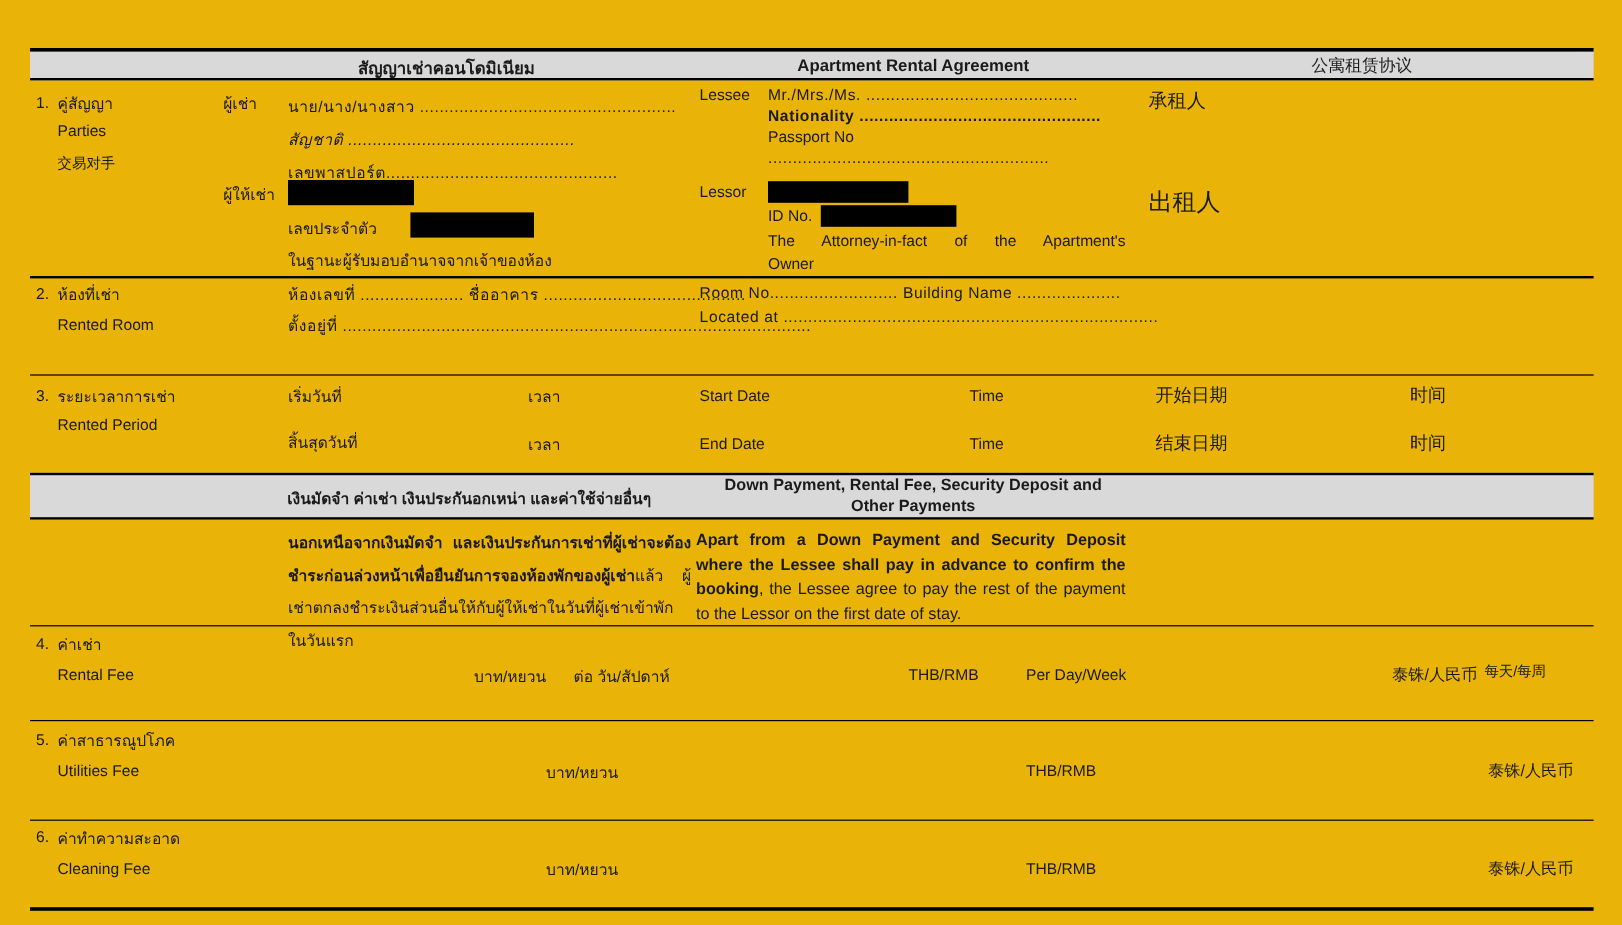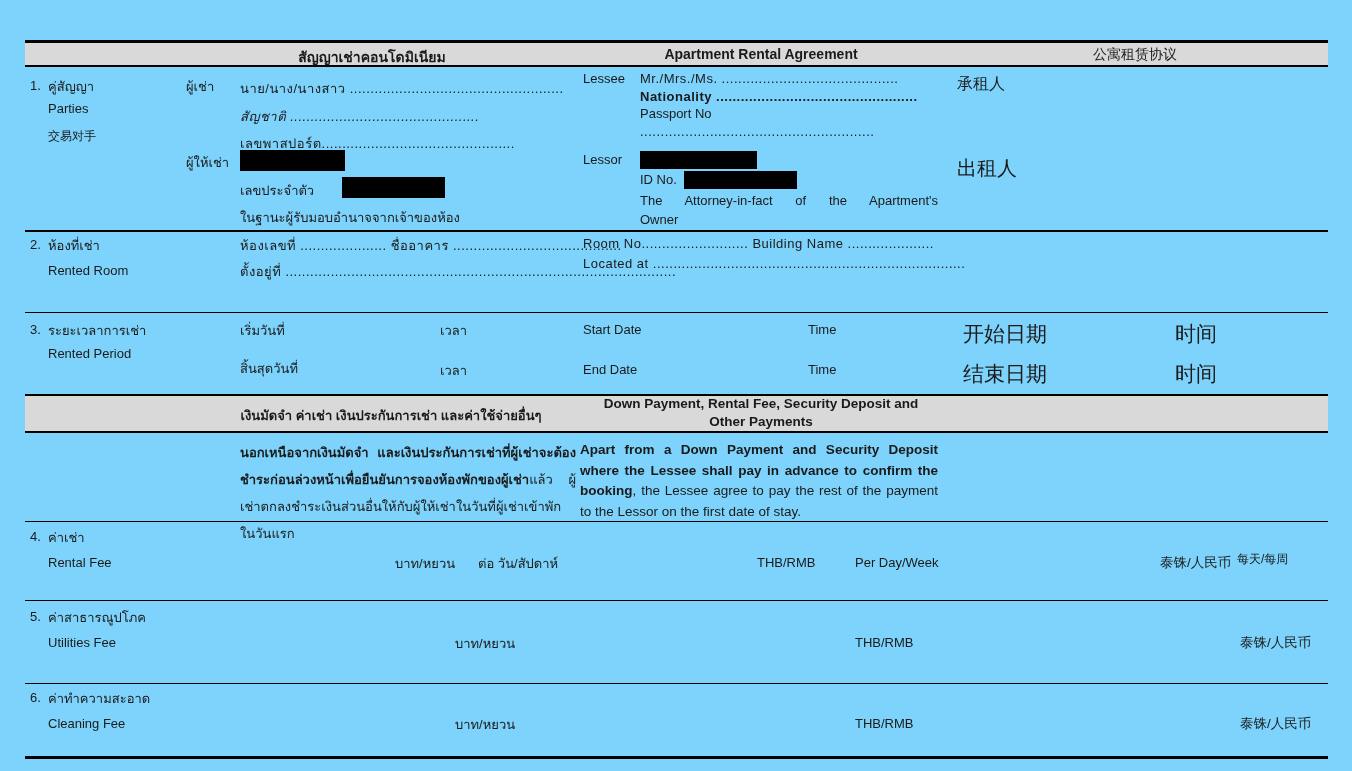--- a/index.html
+++ b/index.html
@@ -1,30 +1,30 @@
 <!DOCTYPE html>
 <html><head>
 <meta charset="utf-8">
 <style>
   html,body{margin:0;padding:0;background:#fff;}
   .page{
-    position:relative;width:1352px;height:771px;background:#7dd3fc;
+    position:relative;width:1352px;height:771px;background:#eab308;
     font-family:"Liberation Sans","DejaVu Sans",sans-serif;
     color:#1a1a1a;font-size:13px;overflow:hidden;
   }
   .abs{position:absolute;white-space:nowrap;}
   .rule{position:absolute;background:#000;}
   .band{position:absolute;left:25px;width:1303px;background:#d9d9d9;border-top:3px solid #000;border-bottom:2px solid #000;}
   .band2{position:absolute;left:25px;width:1303px;background:#d9d9d9;border-top:2px solid #000;border-bottom:2px solid #000;}
   .bold{font-weight:bold;}
   .center{text-align:center;}
   .redact{position:absolute;background:#000;}
   .th{font-size:13px;}
   .zh-big{font-size:12px;}
-  .zh-med{font-size:21px;}
+  .zh-med{font-size:15px;}
   .para{position:absolute;white-space:normal;text-align:justify;}
   .jline{text-align:justify;text-align-last:justify;}
   .dots{letter-spacing:0.5px;}
 </style>
 </head>
 <body>
 
 <div class="page">
 
   <div class="band" style="top:40px;height:22px;">
@@ -88,21 +88,21 @@
   <span class="abs zh-med" style="left:1175px;top:320px;">时间</span>
 
   <span class="abs th" style="left:240px;top:358px;">สิ้นสุดวันที่</span>
   <span class="abs th" style="left:440px;top:360px;">เวลา</span>
   <span class="abs" style="left:583px;top:362px;">End Date</span>
   <span class="abs" style="left:808px;top:362px;">Time</span>
   <span class="abs zh-med" style="left:963px;top:360px;">结束日期</span>
   <span class="abs zh-med" style="left:1175px;top:360px;">时间</span>
 
   <div class="band2" style="top:394px;height:35px;">
-    <div class="abs bold center th" style="left:166px;top:9px;width:400px;">เงินมัดจำ ค่าเช่า เงินประกันการเช่า และค่าใช้จ่ายอื่นๆ</div>
+    <div class="abs bold center th" style="left:166px;top:9px;width:400px;">เงินมัดจำ ค่าเช่า เงินประกันอกเหน่า และค่าใช้จ่ายอื่นๆ</div>
     <div class="abs bold center" style="left:536px;top:0px;width:400px;font-size:13.5px;">Down Payment, Rental Fee, Security Deposit and</div>
     <div class="abs bold center" style="left:536px;top:18px;width:400px;font-size:13.5px;">Other Payments</div>
   </div>
 
   <div class="para th" style="left:240px;top:439px;width:336px;line-height:27px;">
     <span class="bold">นอกเหนือจากเงินมัดจำ และเงินประกันการเช่าที่ผู้เช่าจะต้องชำระก่อนล่วงหน้าเพื่อยืนยันการจองห้องพักของผู้เช่า</span><span>แล้ว ผู้เช่าตกลงชำระเงินส่วนอื่นให้กับผู้ให้เช่าในวันที่ผู้เช่าเข้าพักในวันแรก</span>
   </div>
   <div class="para" style="left:580px;top:440px;width:358px;line-height:20.5px;font-size:13.5px;">
     <span class="bold">Apart from a Down Payment and Security Deposit where the Lessee shall pay in advance to confirm the booking</span><span>, the Lessee agree to pay the rest of the payment to the Lessor on the first date of stay.</span>
   </div>

